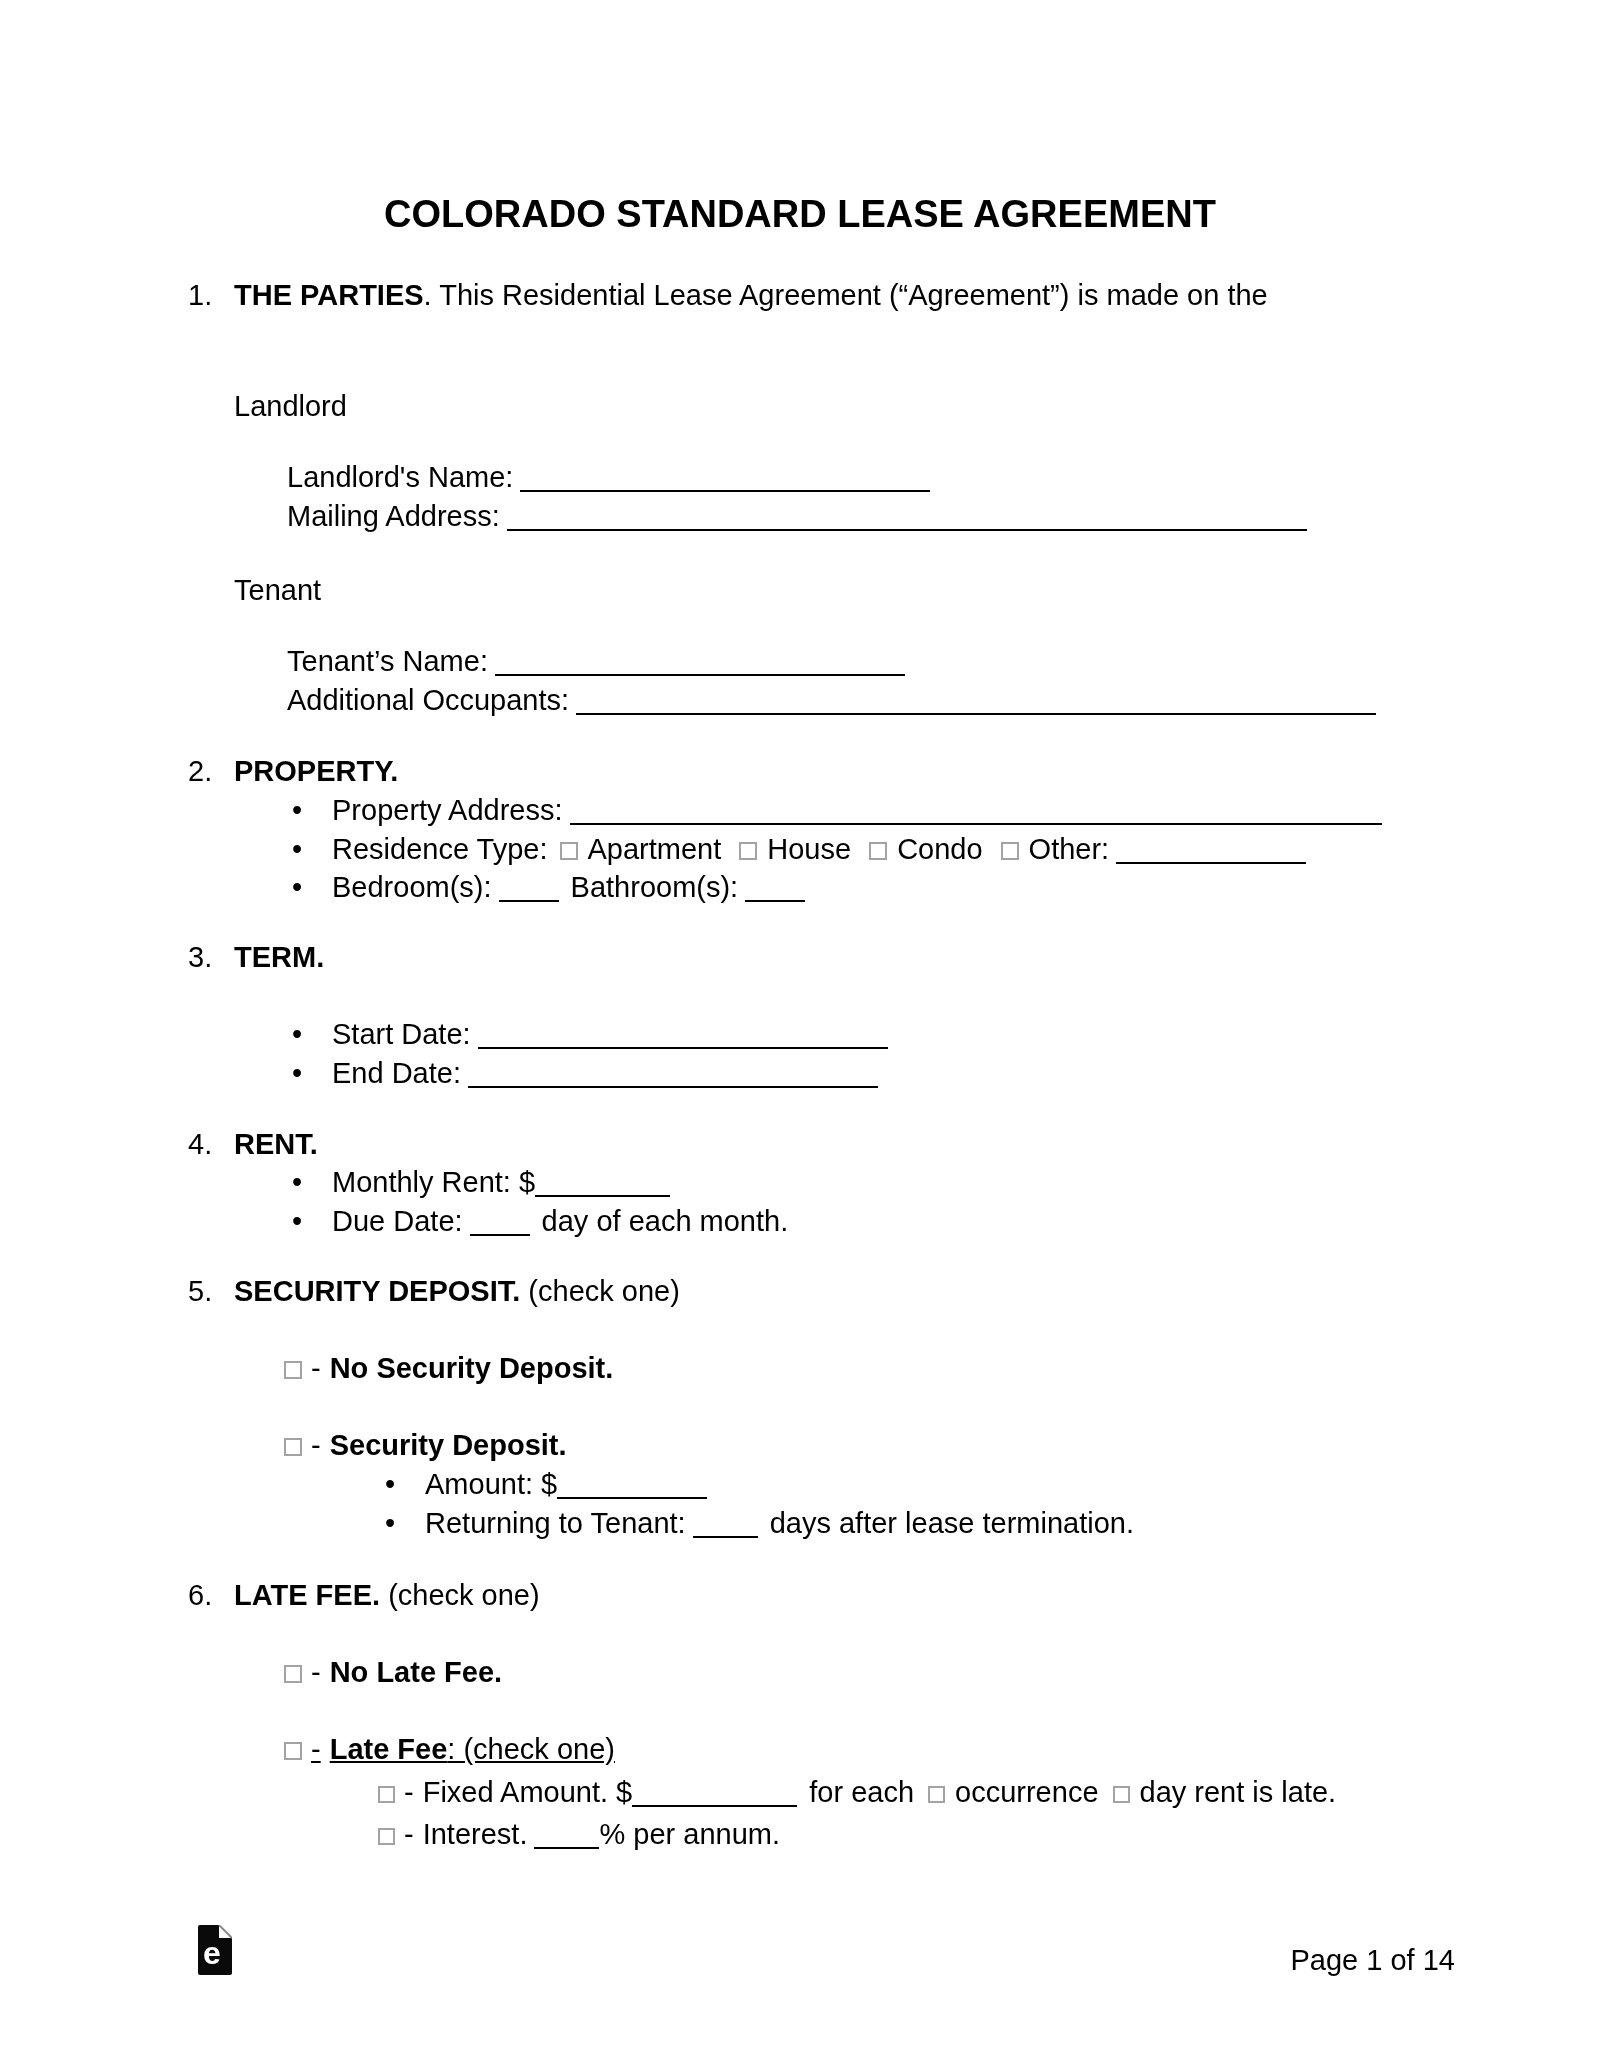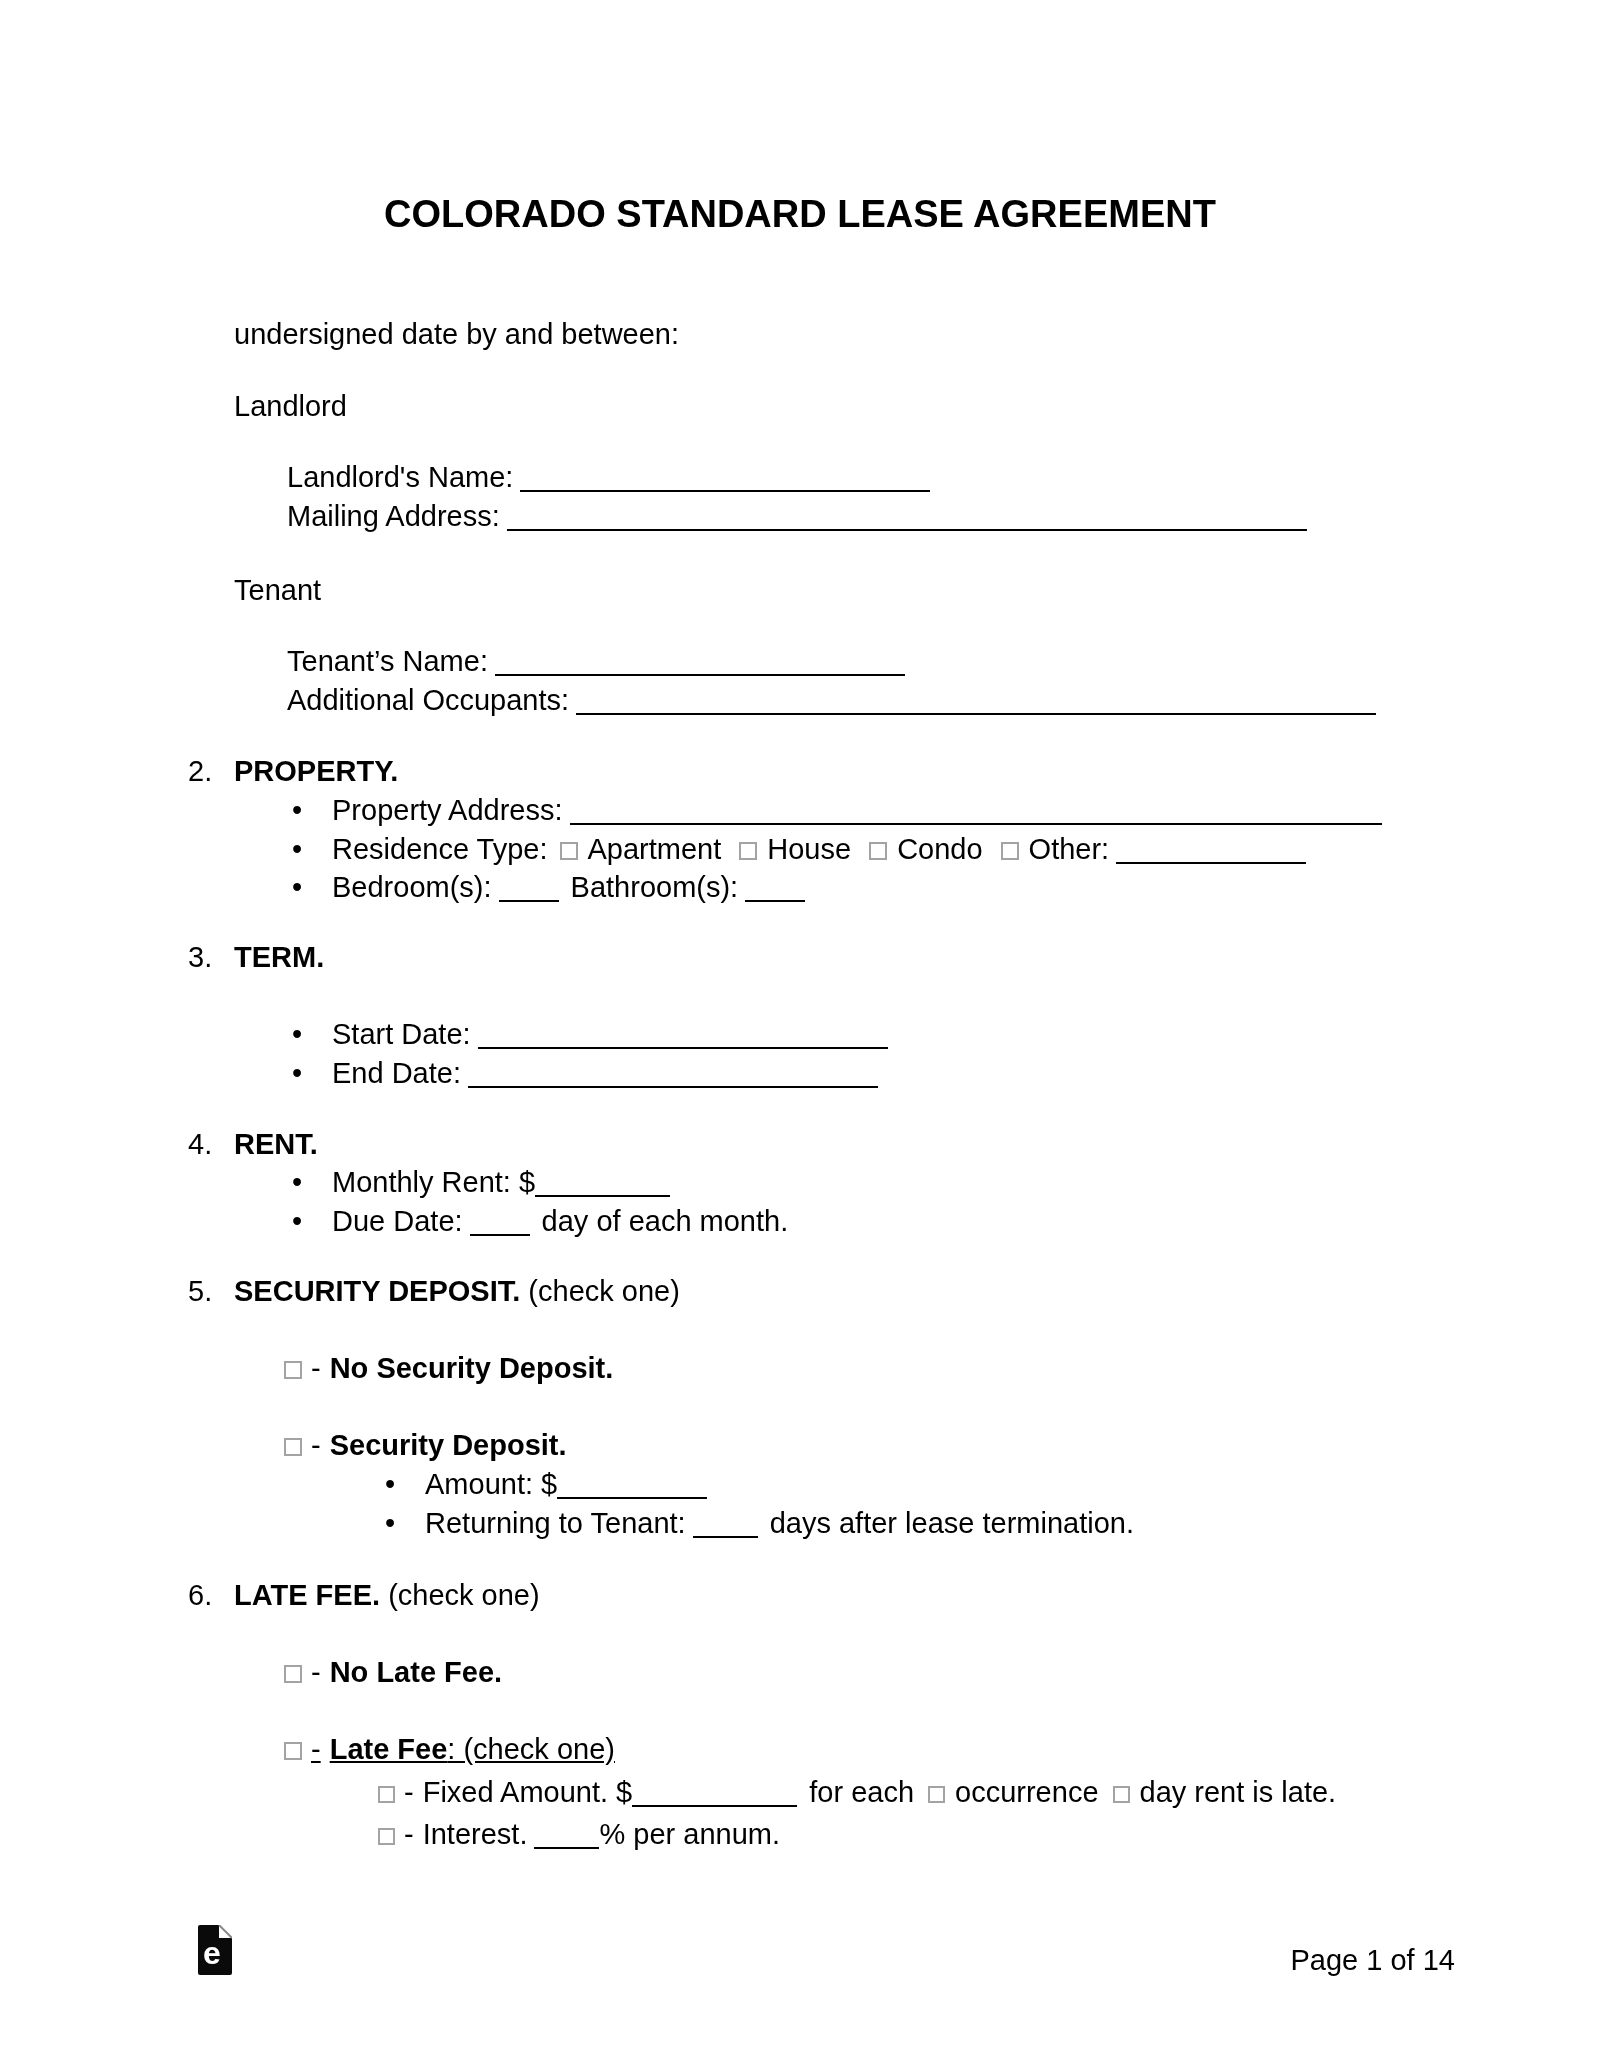--- a/index.html
+++ b/index.html
@@ -45,21 +45,21 @@
   .logo{position:absolute;left:198px;top:1925px;width:34px;height:50px;}
   .pagenum{position:absolute;right:145px;top:1944px;}
 </style>
 </head>
 <body>
 
 <div class="page">
 
   <div class="title">COLORADO STANDARD LEASE AGREEMENT</div>
 
-  <div class="row" style="left:234px;top:318px;">undersigned date by and between:</div>
+  <div class="row" style="left:188px;top:279px;"><span class="num">1.</span><span class="b">THE PARTIES</span><span>. This Residential Lease Agreement (“Agreement”) is made on the</span></div>
 
   <div class="row" style="left:234px;top:390px;"><span class="u">Landlord</span></div>
 
   <div class="row" style="left:287px;top:461px;"><span>Landlord's Name:</span><span class="blank" style="width:410px"></span></div>
   <div class="row" style="left:287px;top:500px;"><span>Mailing Address:</span><span class="blank" style="width:800px"></span></div>
 
   <div class="row" style="left:234px;top:574px;"><span class="u">Tenant</span></div>
 
   <div class="row" style="left:287px;top:645px;"><span>Tenant’s Name:</span><span class="blank" style="width:410px"></span></div>
   <div class="row" style="left:287px;top:684px;"><span>Additional Occupants:</span><span class="blank" style="width:800px"></span></div>

